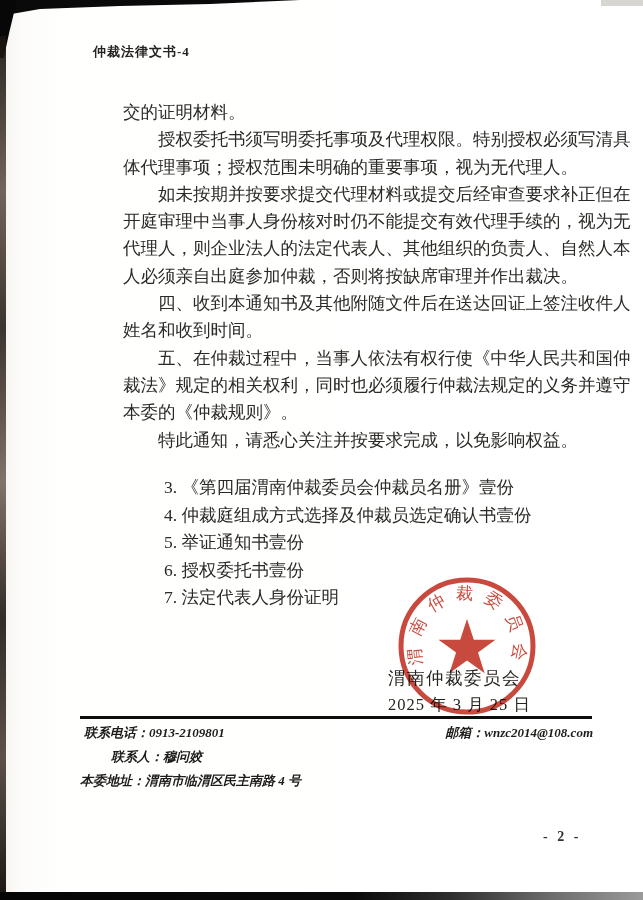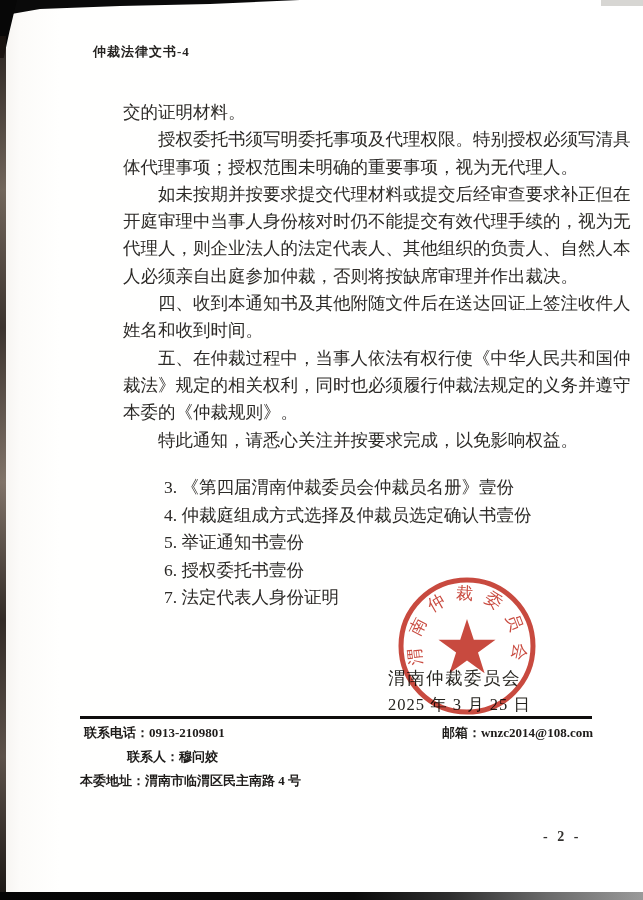--- a/index.html
+++ b/index.html
@@ -65,26 +65,26 @@
   }
   .seal{
     position:absolute;left:392px;top:571px;width:150px;height:150px;
     z-index:2;mix-blend-mode:multiply;opacity:.92;pointer-events:none;
   }
   .divider{
     position:absolute;left:80px;top:716px;width:512px;height:3px;background:#0e0d0c;
   }
   .footer{
     position:absolute;left:0;top:0;width:643px;height:792px;
-    font-size:13px;color:#1e1c1a;font-weight:600;
+    font-size:13px;color:#1e1c1a;font-weight:600;font-style:italic;
   }
   .footer .lbl{font-weight:700;}
   .f-phone{position:absolute;left:84px;top:724px;}
   .f-email{position:absolute;right:50px;top:724px;}
-  .f-contact{position:absolute;left:100px;top:748px;padding-left:27px;}
+  .f-contact{position:absolute;left:84px;top:748px;padding-left:27px;}
   .f-address{position:absolute;left:80px;top:772px;}
   .f-website{position:absolute;right:50px;top:772px;}
   .page-number{
     position:absolute;left:543px;top:829px;
     font-size:14px;letter-spacing:3px;color:#33312e;font-weight:600;
   }
 </style>
 </head>
 <body>
 

